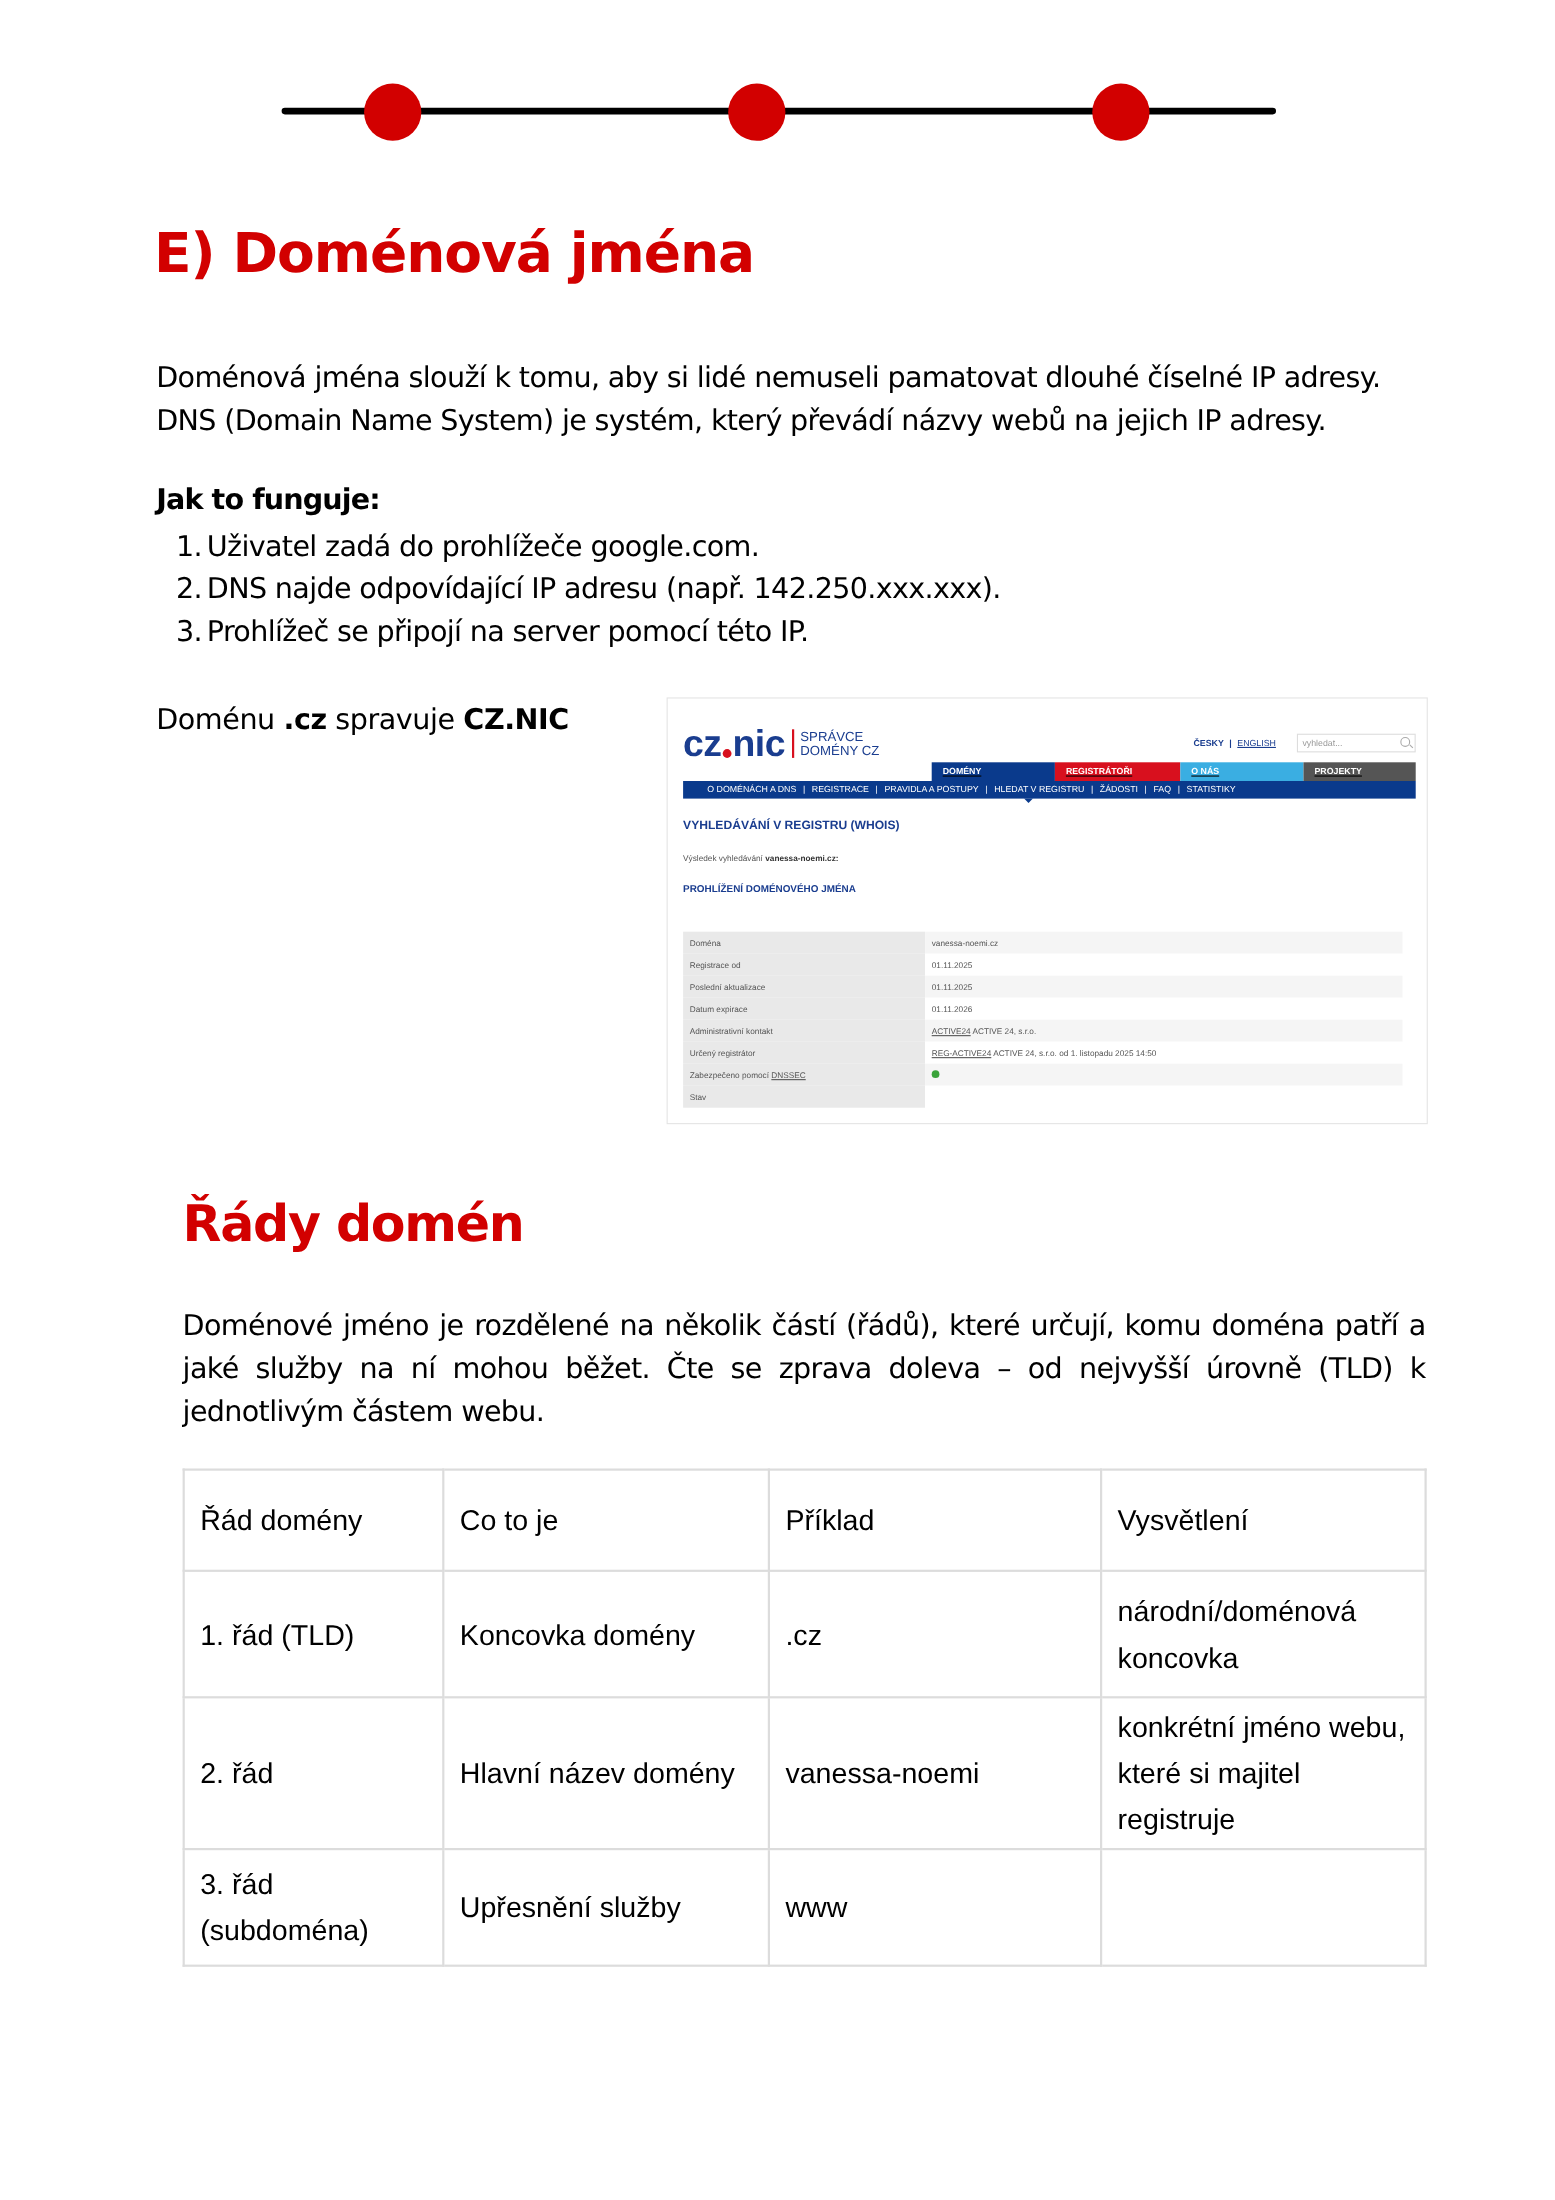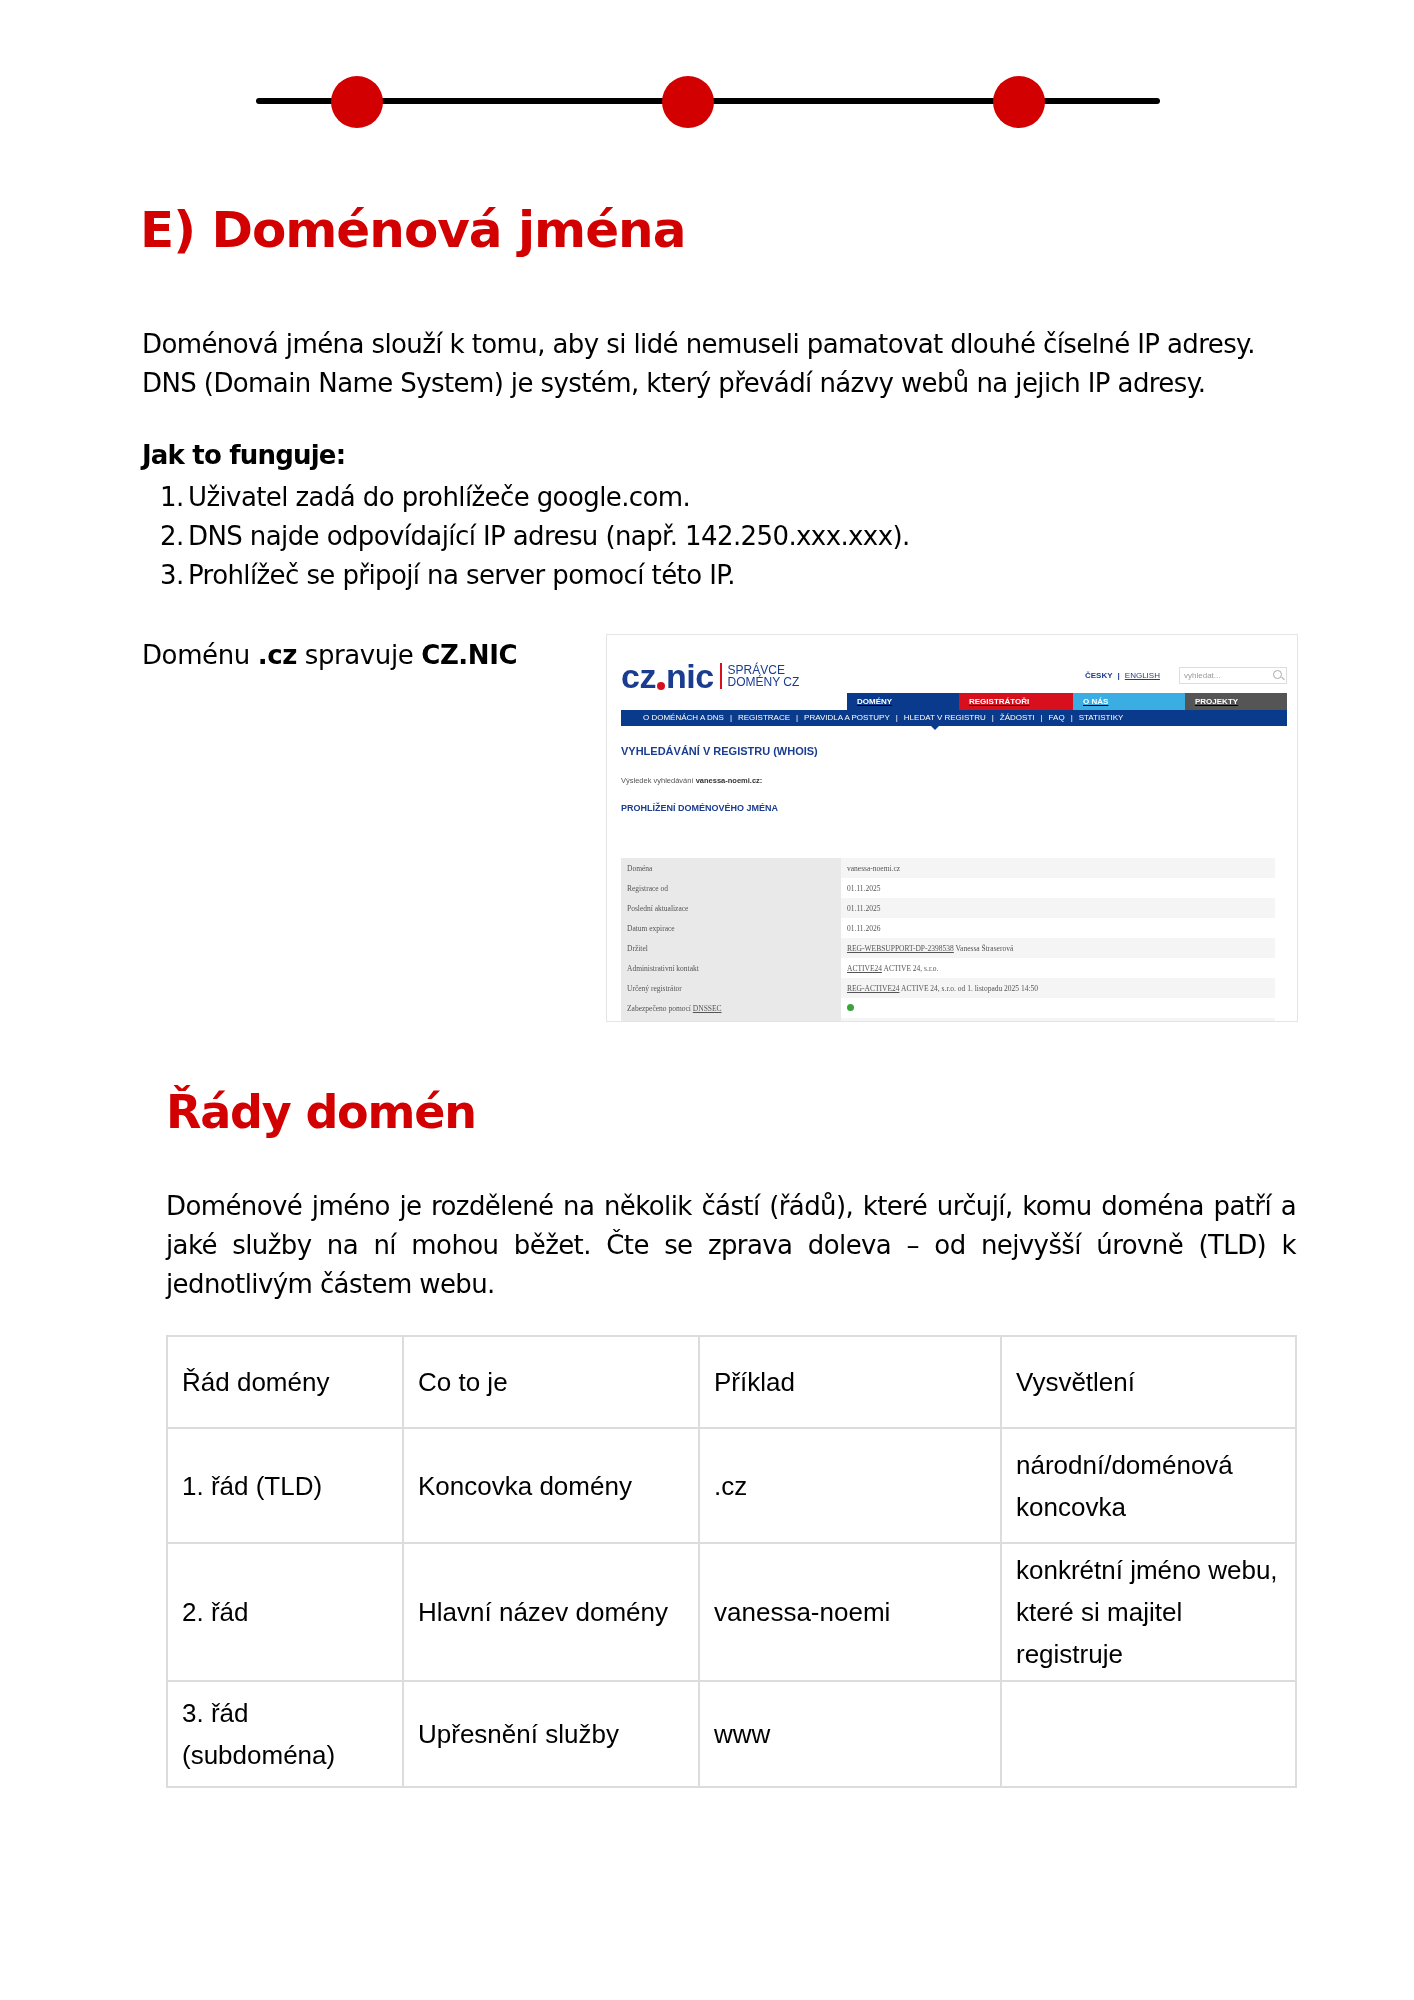--- a/index.html
+++ b/index.html
@@ -48,21 +48,21 @@
     .tn-projekty { width: 102px; background: #555; }
     .subnav { position: absolute; left: 14px; top: 75px; width: 666px; height: 16px; background: #0a3a8c; color: #fff; font-size: 8px; padding: 3px 0 0 22px; box-sizing: border-box; white-space: nowrap; }
     .subnav .pipe { margin: 0 6px; }
     .subnav-caret { position: absolute; left: 324px; top: 91px; width: 0; height: 0; border-left: 4px solid transparent; border-right: 4px solid transparent; border-top: 4px solid #0a3a8c; }
 
     .whois-title { position: absolute; left: 14px; top: 110px; font-size: 11px; font-weight: bold; color: #1a3d8f; }
     .whois-result { position: absolute; left: 14px; top: 141px; font-size: 7.5px; color: #555; }
     .whois-result b { color: #333; }
     .whois-sub { position: absolute; left: 14px; top: 168px; font-size: 9px; font-weight: bold; color: #1a3d8f; }
 
-    .wtable { position: absolute; left: 14px; top: 223px; width: 654px; border-collapse: collapse; font-size: 7.5px; color: #555; font-family: Liberation Serif, serif; }
+    .wtable { position: absolute; left: 14px; top: 212px; width: 654px; border-collapse: collapse; font-size: 7.5px; color: #555; }
     .wtable td { height: 20px; padding: 0 6px; }
     .wtable td.k { width: 208px; background: #e9e9e9; }
     .wtable tr:nth-child(odd) td.v { background: #f5f5f5; }
     .wtable tr:nth-child(even) td.v { background: #fff; }
     .wtable .link { text-decoration: underline; }
     .ok-dot { display: inline-block; width: 7px; height: 7px; border-radius: 50%; background: #3aa33a; }
 
     .h2 { position: absolute; left: 166px; top: 1085px; margin: 0; font-size: 46px; font-weight: bold; color: #d20000; letter-spacing: -1.2px; }
 
     .para { position: absolute; left: 166px; top: 1187px; width: 1130px; font-size: 26px; line-height: 39px; text-align: justify; letter-spacing: -0.6px; margin: 0; }
@@ -148,24 +148,20 @@
         </tr>
     <tr>
           <td class="k">Poslední aktualizace</td>
           <td class="v">01.11.2025</td>
         </tr>
     <tr>
           <td class="k">Datum expirace</td>
           <td class="v">01.11.2026</td>
         </tr>
     <tr>
-          <td class="k">Držitel</td>
-          <td class="v"><span class="link">REG-WEBSUPPORT-DP-2398538</span><span> Vanessa Štraserová</span></td>
-        </tr>
-    <tr>
           <td class="k">Administrativní kontakt</td>
           <td class="v"><span class="link">ACTIVE24</span><span> ACTIVE 24, s.r.o.</span></td>
         </tr>
     <tr>
           <td class="k">Určený registrátor</td>
           <td class="v"><span class="link">REG-ACTIVE24</span><span> ACTIVE 24, s.r.o. od 1. listopadu 2025 14:50</span></td>
         </tr>
     <tr>
           <td class="k"><span>Zabezpečeno pomocí </span><span class="link">DNSSEC</span></td>
           <td class="v"><span class="ok-dot"></span></td>

